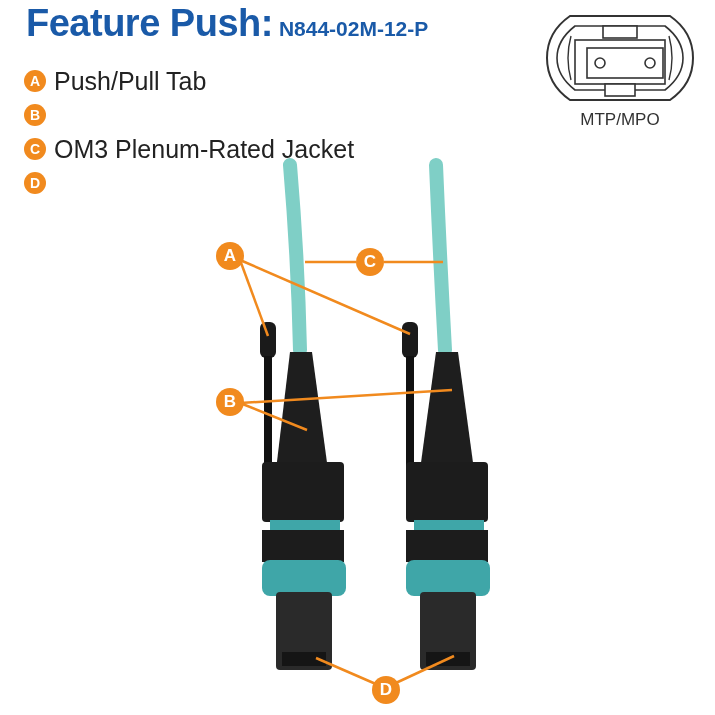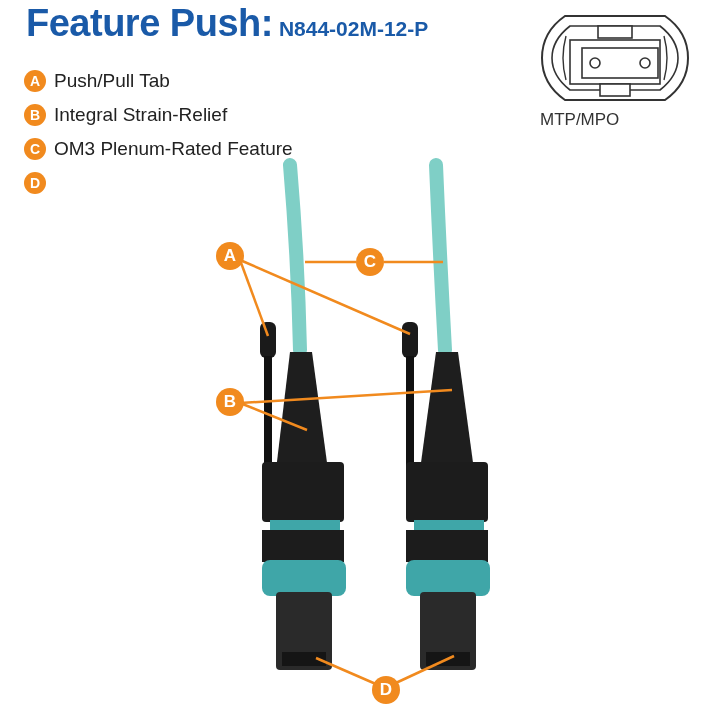--- a/index.html
+++ b/index.html
@@ -3,45 +3,44 @@
 <meta charset="utf-8">
 <style>
   html, body { margin:0; padding:0; background:#ffffff; }
   body { width:715px; height:715px; position:relative; overflow:hidden; font-family:"Liberation Sans", sans-serif; }
   .title { position:absolute; left:26px; top:2px; color:#1a5aa8; font-weight:bold; white-space:nowrap; }
   .title .big { font-size:38px; letter-spacing:-0.5px; }
   .title .model { font-size:21px; margin-left:6px; }
   .legend { position:absolute; left:24px; top:64px; }
   .legend-item { display:flex; align-items:center; height:34px; }
   .badge { width:22px; height:22px; border-radius:50%; background:#f18a1e; color:#fff; font-weight:bold; font-size:14px; display:flex; align-items:center; justify-content:center; margin-right:8px; }
-  .legend-label { font-size:19px; color:#222; }
-  .mtp { position:absolute; left:540px; top:12px; width:160px; }
+  .legend-label { font-size:25px; color:#222; }
+  .mtp { position:absolute; left:540px; top:12px; width:160px; text-align:center; }
   .mtp-label { font-size:17px; color:#333; margin-top:2px; }
   svg.photo { position:absolute; left:0; top:0; }
   .callout { position:absolute; width:28px; height:28px; border-radius:50%; background:#f18a1e; color:#fff; font-weight:bold; font-size:17px; display:flex; align-items:center; justify-content:center; }
 </style>
 </head>
 <body>
 
 <div class="title">
   <span class="big">Feature Push:</span><span class="model">N844-02M-12-P</span>
 </div>
 
 <div class="legend">
   <div class="legend-item">
     <span class="badge">A</span>
     <span class="legend-label">Push/Pull Tab</span>
   </div>
   <div class="legend-item">
     <span class="badge">B</span>
-    <span class="legend-label">Integral Strain-Relief</span>
   </div>
   <div class="legend-item">
     <span class="badge">C</span>
-    <span class="legend-label">OM3 Plenum-Rated Feature</span>
+    <span class="legend-label">OM3 Plenum-Rated Jacket</span>
   </div>
   <div class="legend-item">
     <span class="badge">D</span>
   </div>
 </div>
 
 <div class="mtp">
   <svg width="150" height="92" viewBox="0 0 150 92">
     <path d="M25 4 H125 Q148 20 148 46 Q148 72 125 88 H25 Q2 72 2 46 Q2 20 25 4 Z" fill="none" stroke="#333" stroke-width="2"></path>
     <path d="M30 14 H120 Q138 28 138 46 Q138 64 120 78 H30 Q12 64 12 46 Q12 28 30 14 Z" fill="none" stroke="#333" stroke-width="1.6"></path>

